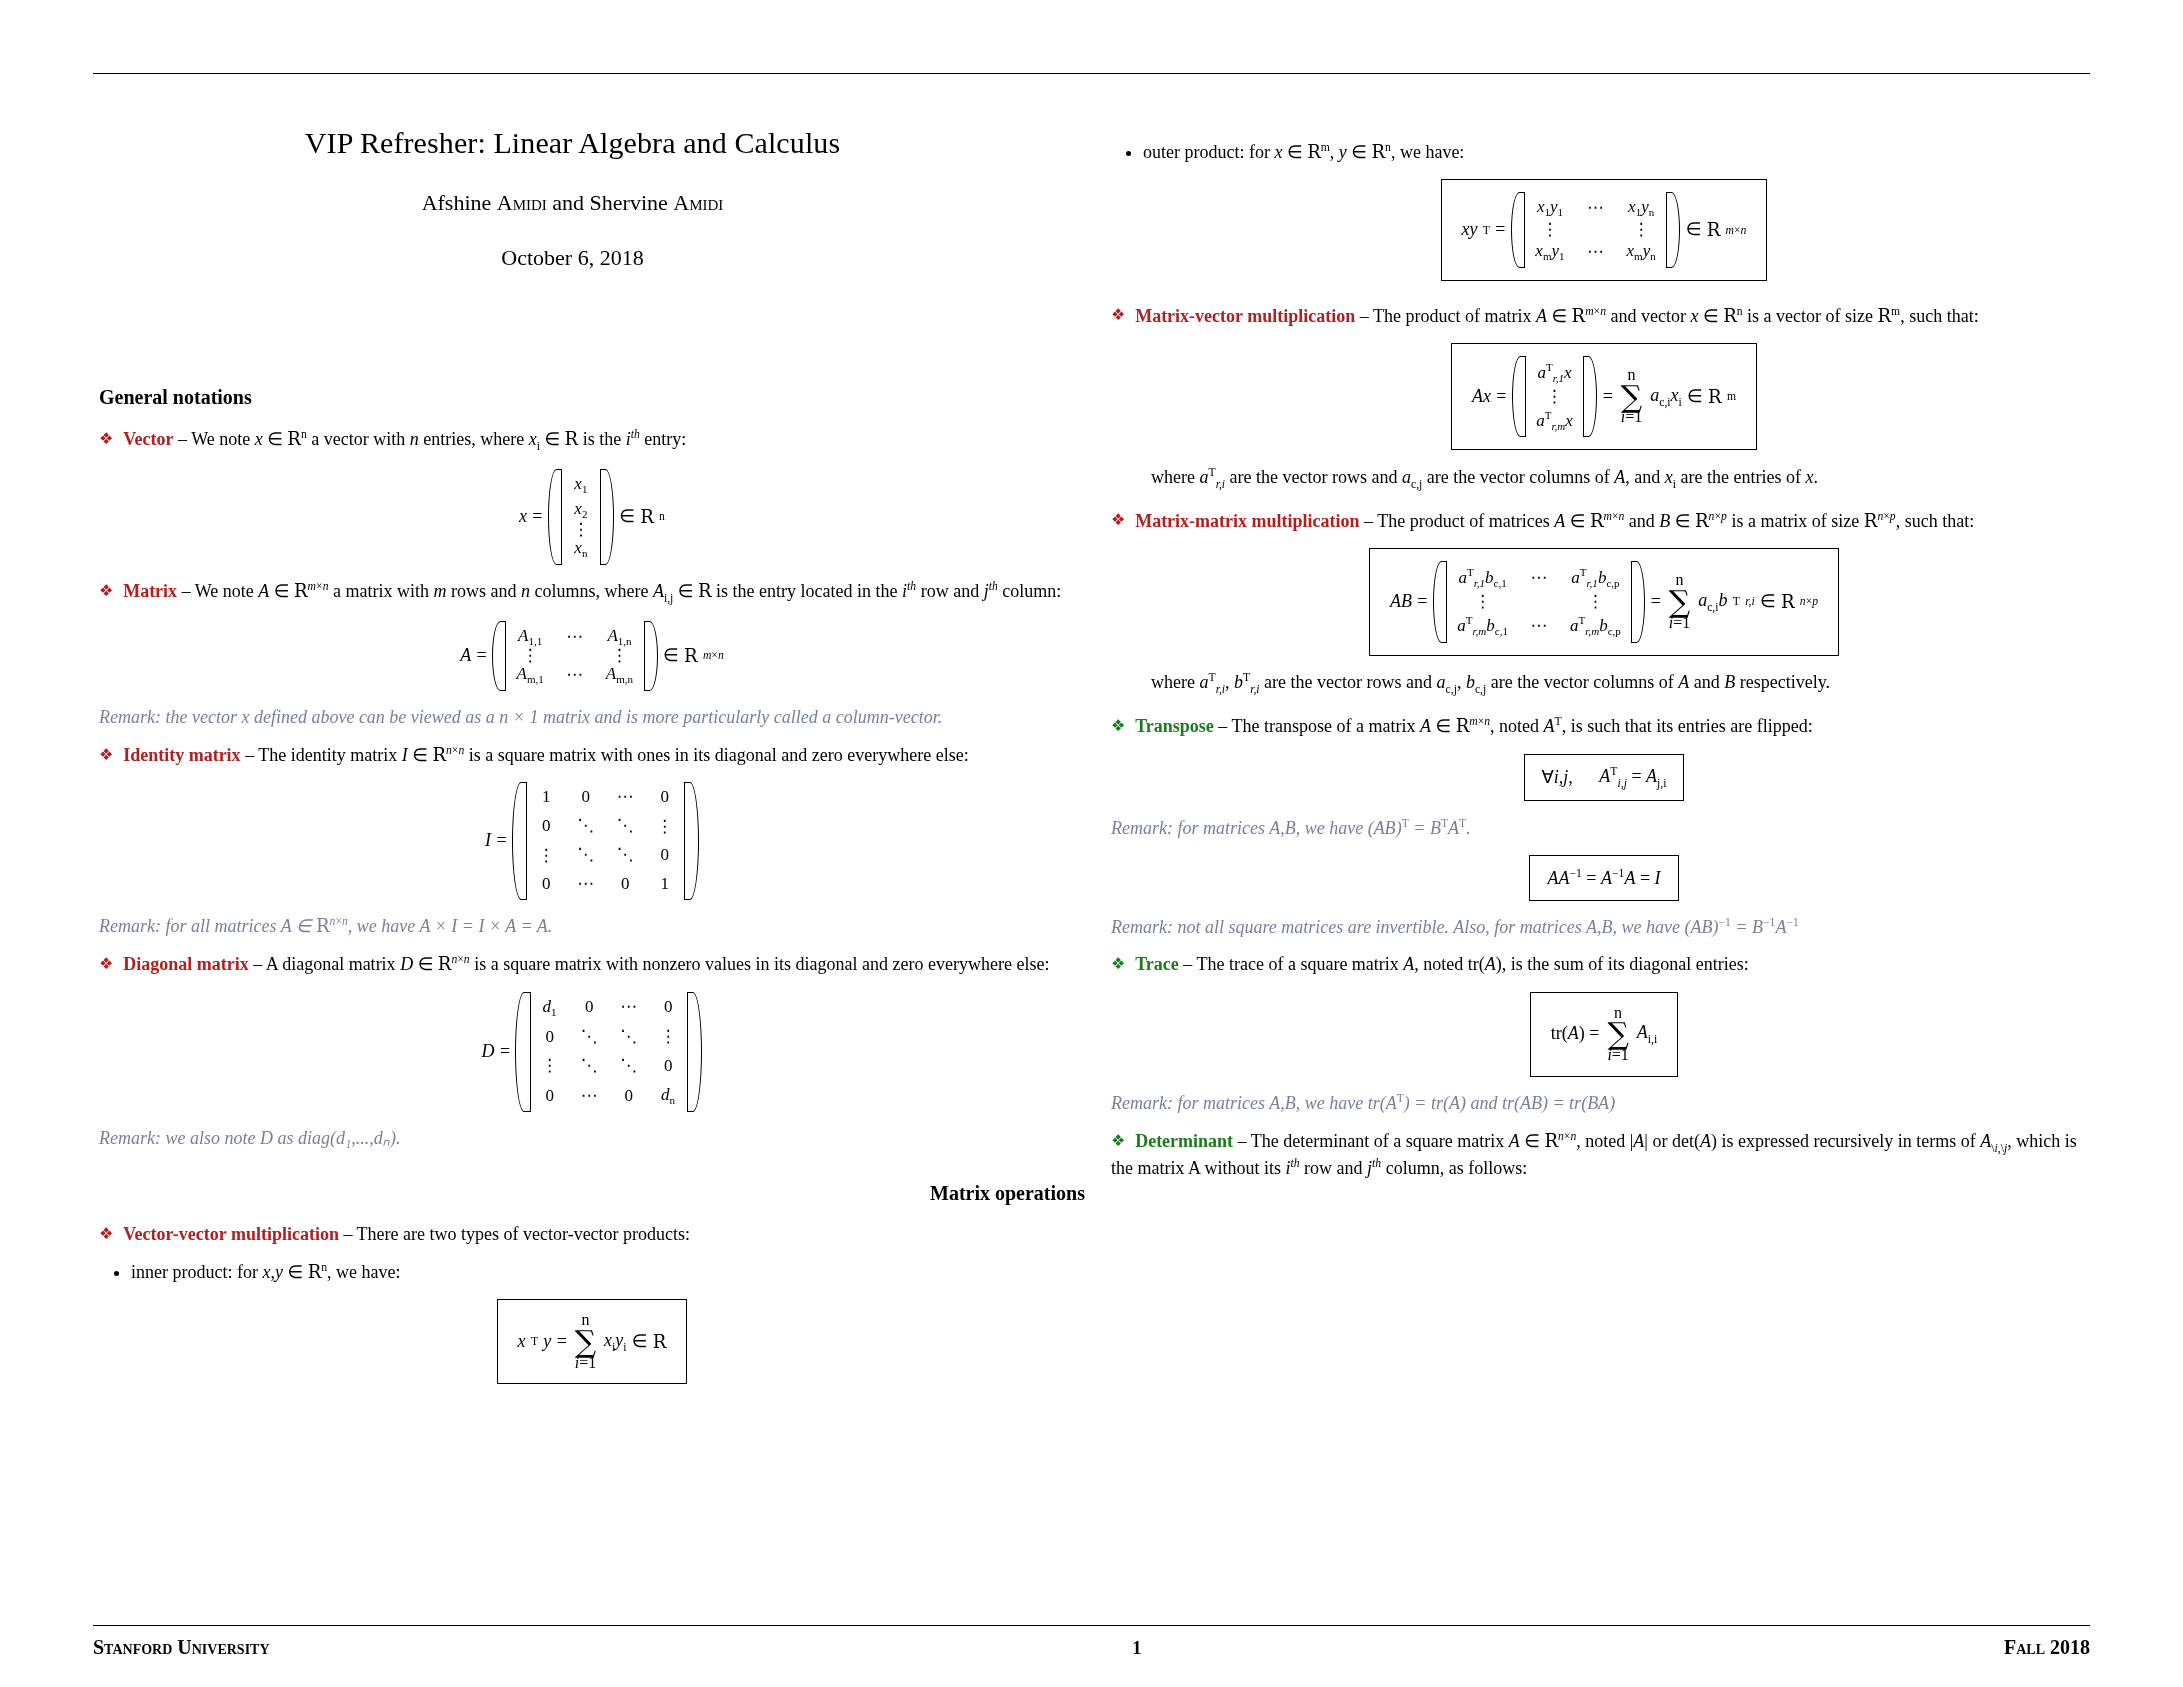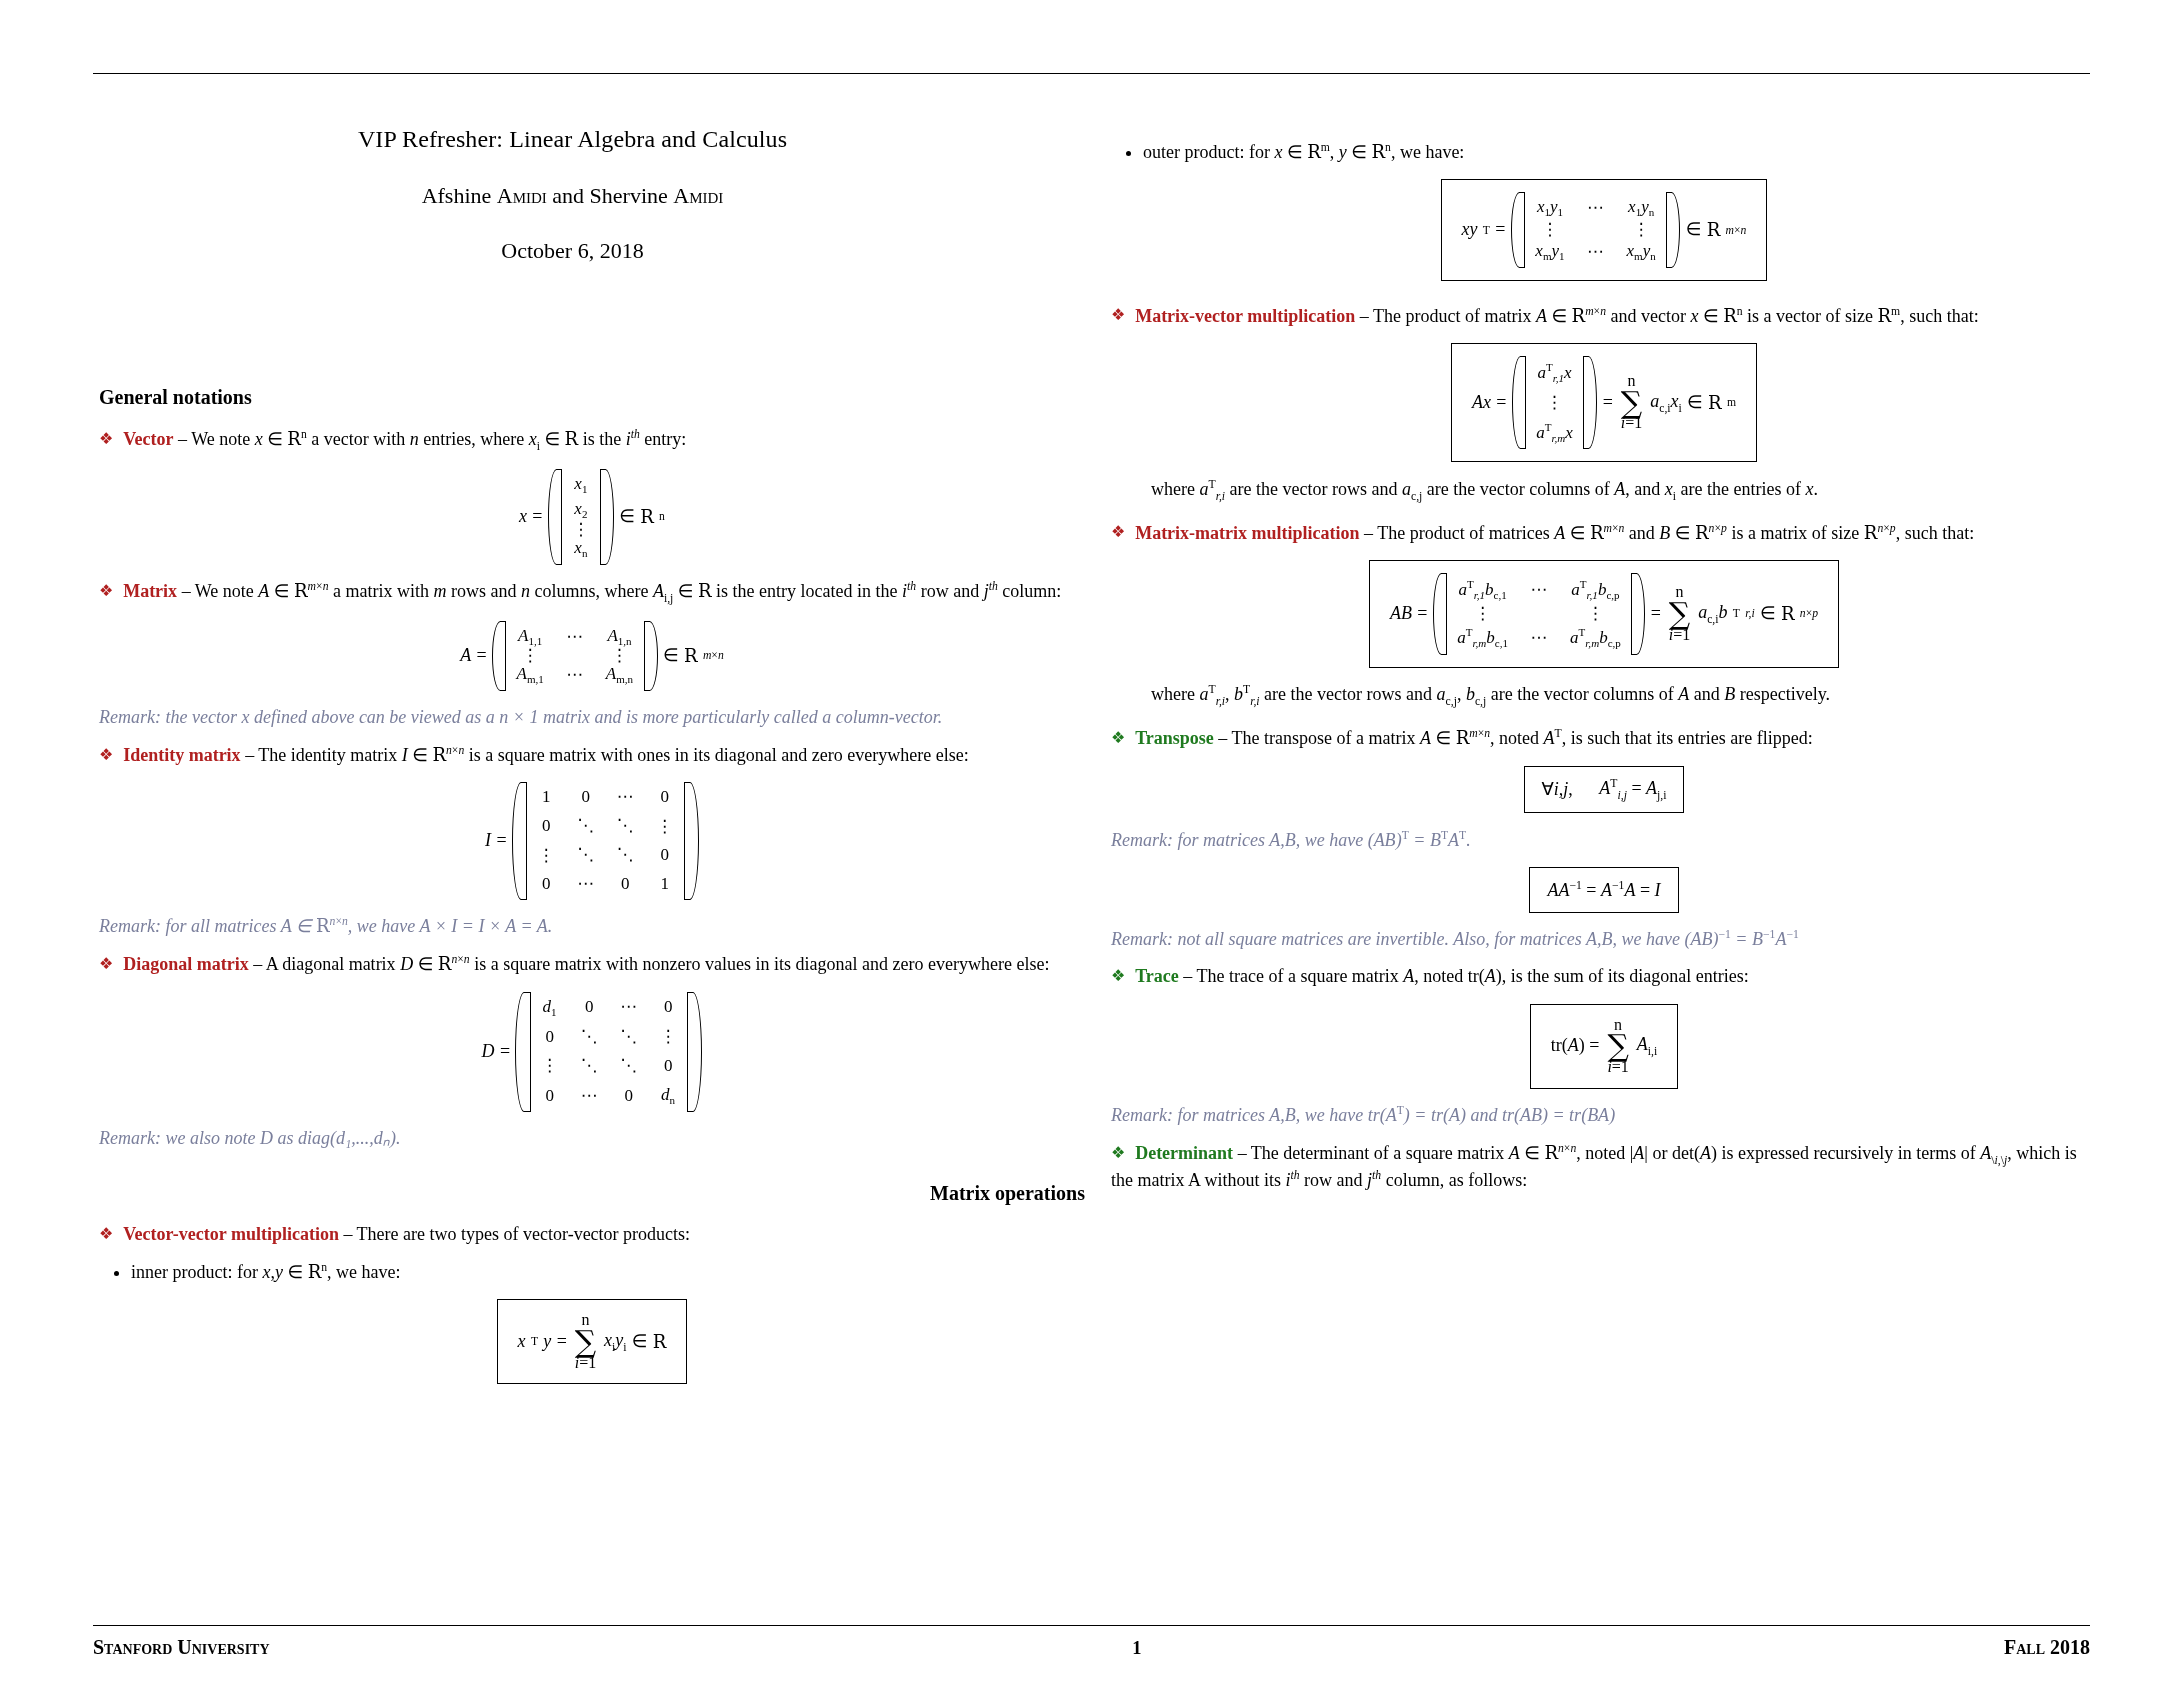--- a/index.html
+++ b/index.html
@@ -40,21 +40,21 @@
   .footer {
     position:absolute; left:93px; right:93px; bottom:28px;
     display:flex; align-items:baseline; justify-content:space-between;
     font-size:20px;
     font-weight:bold;
   }
   .footer .page-no { font-size:18.5px; }
 
   
   .title-block { position:absolute; left:93px; width:959px; top:126px; text-align:center; }
-  .doc-title { font-size:24px; letter-spacing:0.1px; }
+  .doc-title { font-size:30px; letter-spacing:0.1px; }
   .authors { font-size:22px; margin-top:30px; }
   .docdate { font-size:22px; margin-top:29px; }
 
   
   .col {
     position:absolute; top:370px; width:986px;
     font-size:18px; line-height:1.32;
   }
   .col.left  { left:99px; top:384px; }
   .col.right { left:1111px; top:140px; }
@@ -332,21 +332,21 @@
       <span>
         – The product of matrix <span class="m">A</span> ∈ <span class="bb">R</span><sup><span class="sup-i">m</span>×<span class="sup-i">n</span></sup> and vector <span class="m">x</span> ∈ <span class="bb">R</span><sup>n</sup> is a vector of size <span class="bb">R</span><sup>m</sup>, such that:
       </span>
     </div>
     <div class="mathline">
       <span class="boxed bigbox">
         <span class="mrow">
           <span class="m">Ax</span> =
           <span class="paren">
               <span class="pl"></span>
-            <span class="grid" style="grid-template-columns:auto; row-gap:11px;">
+            <span class="grid" style="grid-template-columns:auto; row-gap:5px;">
               <span><span class="m">a</span><sup>T</sup><sub class="m">r,1</sub><span class="m">x</span></span>
               <span class="vdots">⋮</span>
               <span><span class="m">a</span><sup>T</sup><sub class="m">r,m</sub><span class="m">x</span></span>
             </span>
           <span class="pr"></span>
             </span>
           =
           <span class="sumsym">
               <span>n</span>
               <span class="big">∑</span>

